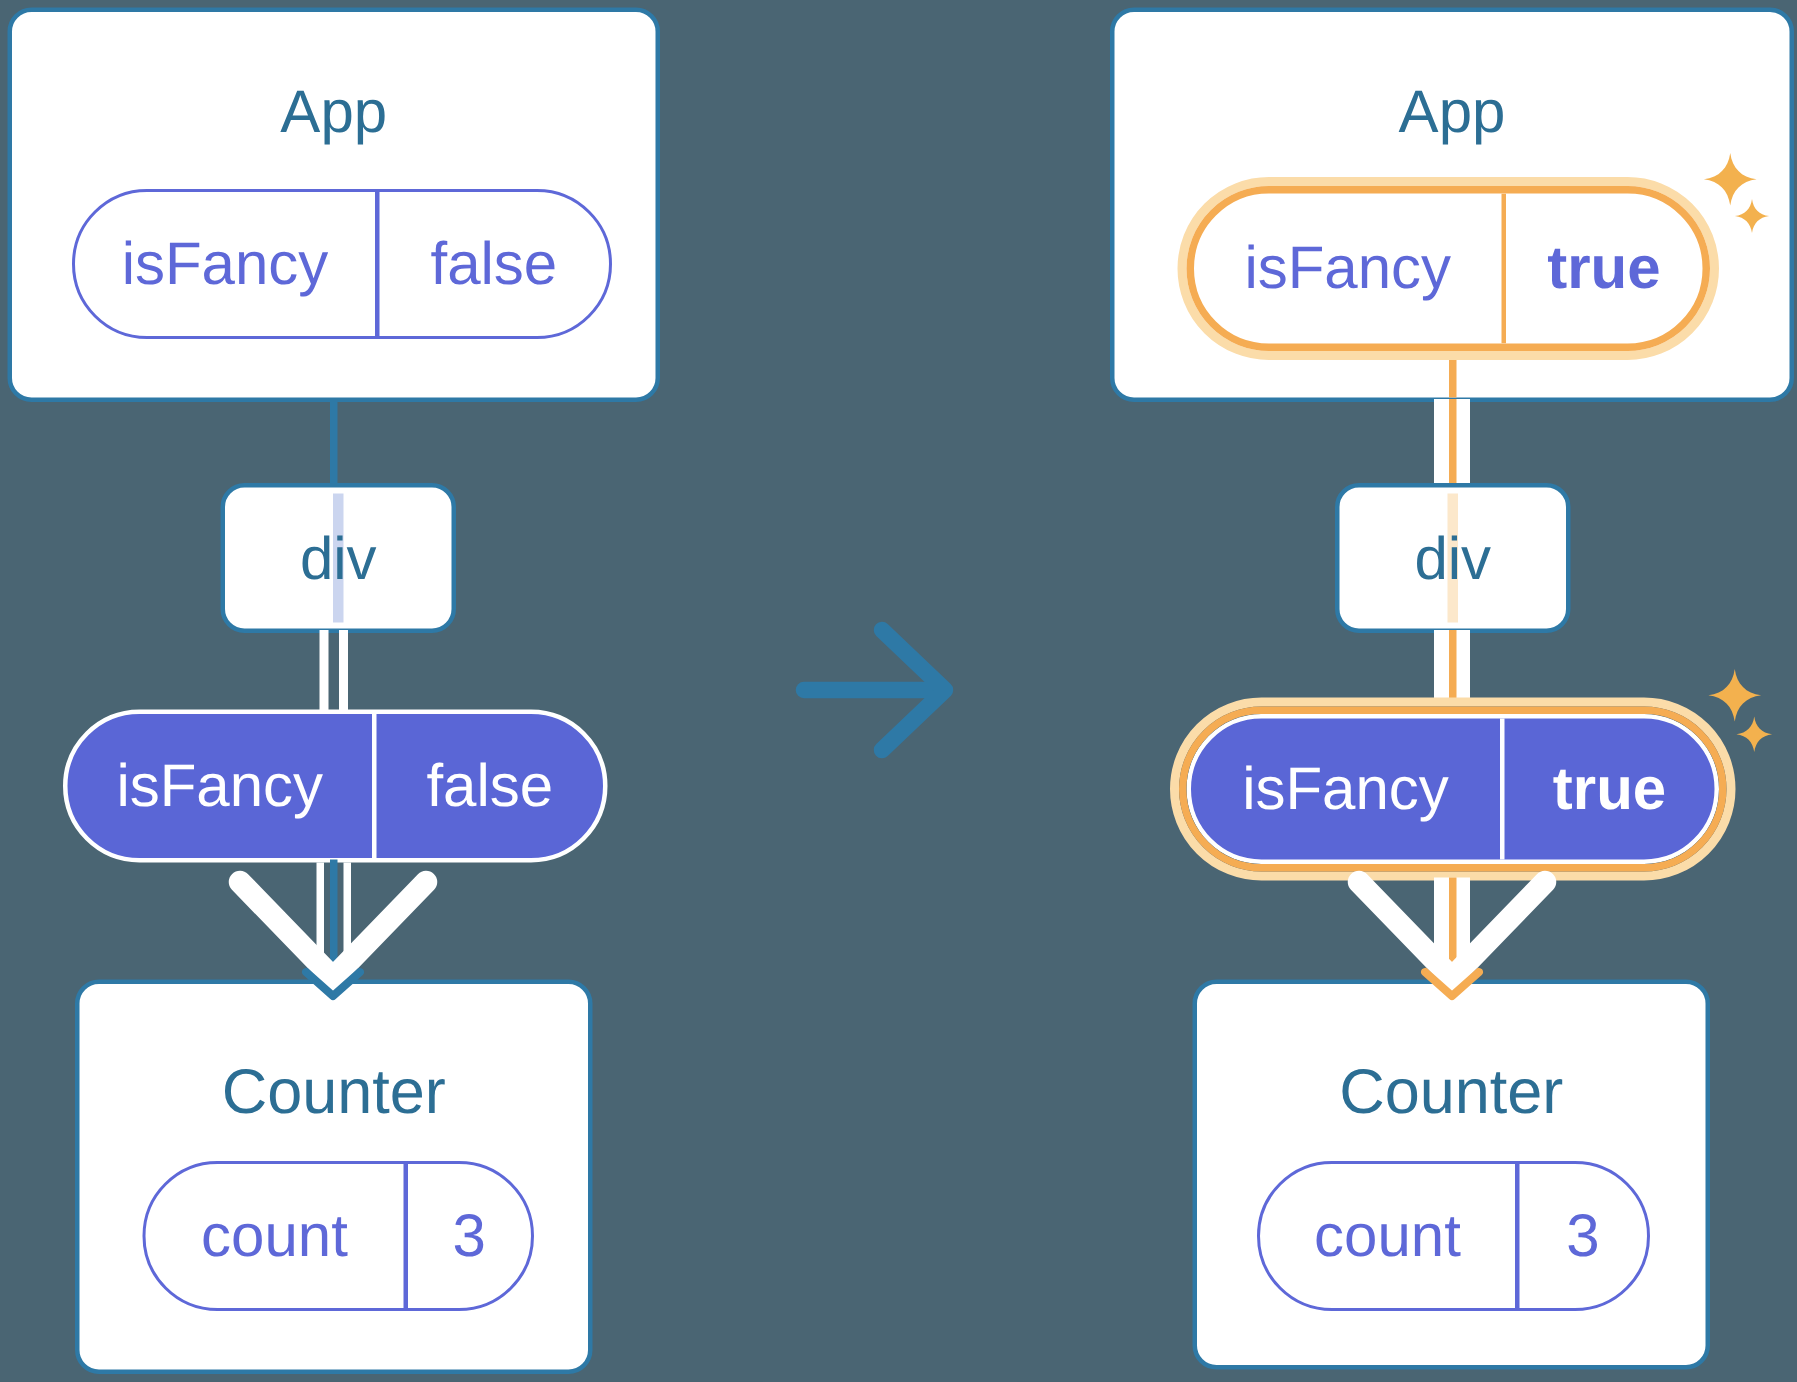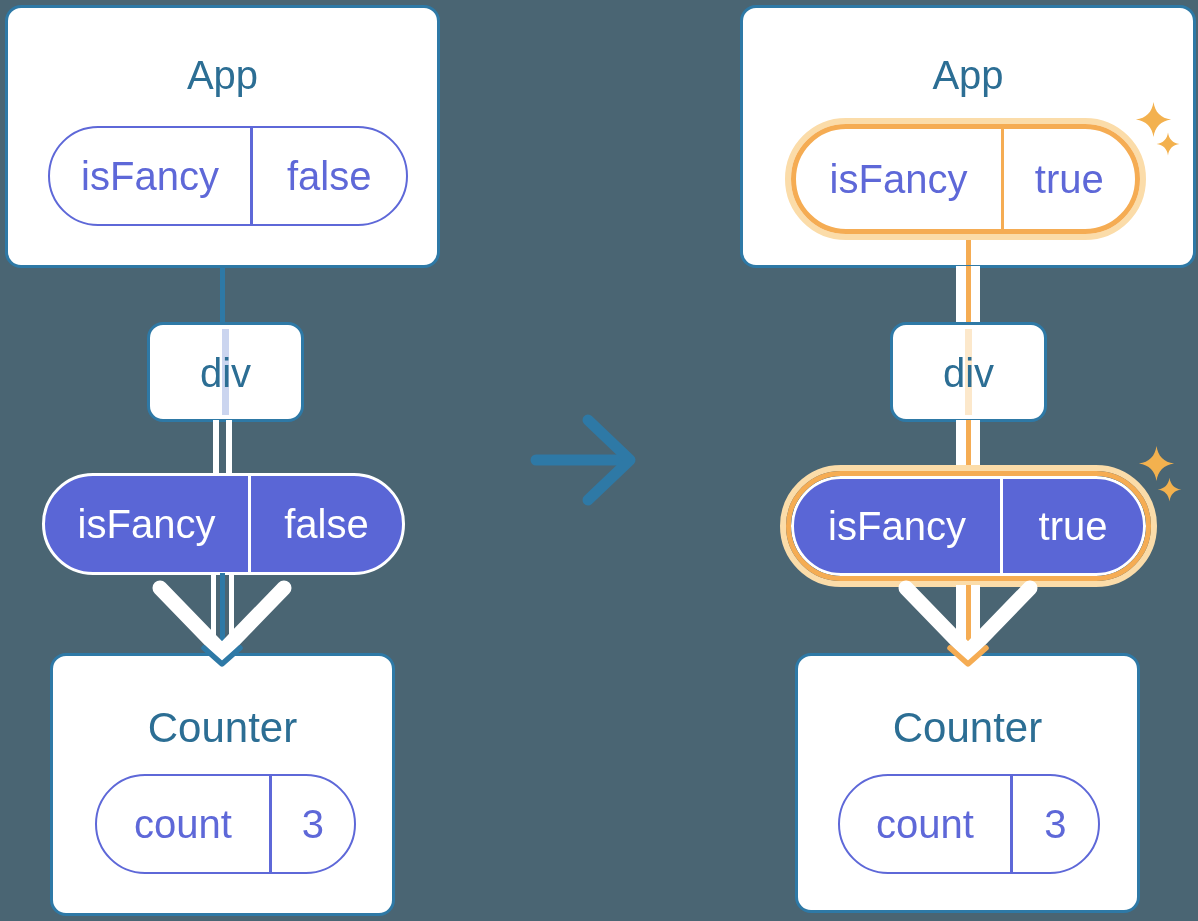--- a/index.html
+++ b/index.html
@@ -43,21 +43,21 @@
     width:100%; height:100%; box-sizing:border-box;
     border:5px solid #F5AC53; border-radius:999px;
     display:flex; align-items:stretch; overflow:hidden;
   }
   .fancy-ring.white-inner { background:#fff; color:#5E68D8; font-size:40px; }
   .fancy-purple-inner {
     flex:1; box-sizing:border-box; background:#5A66D6;
     border:3px solid #fff; border-radius:999px;
     display:flex; align-items:stretch; color:#fff; font-size:40px;
   }
-  .bold { font-weight:400; }
+  .bold { font-weight:700; }
   .vline { position:absolute; }
   .faint-line { position:absolute; top:4px; bottom:4px; width:7px; left:50%; margin-left:-3.5px; }
   svg { position:absolute; display:block; overflow:visible; }
 </style>
 </head>
 <body>
 
 <div id="stage">
 
   <div class="card" style="left:5px; top:5px; width:435px; height:263px;">

